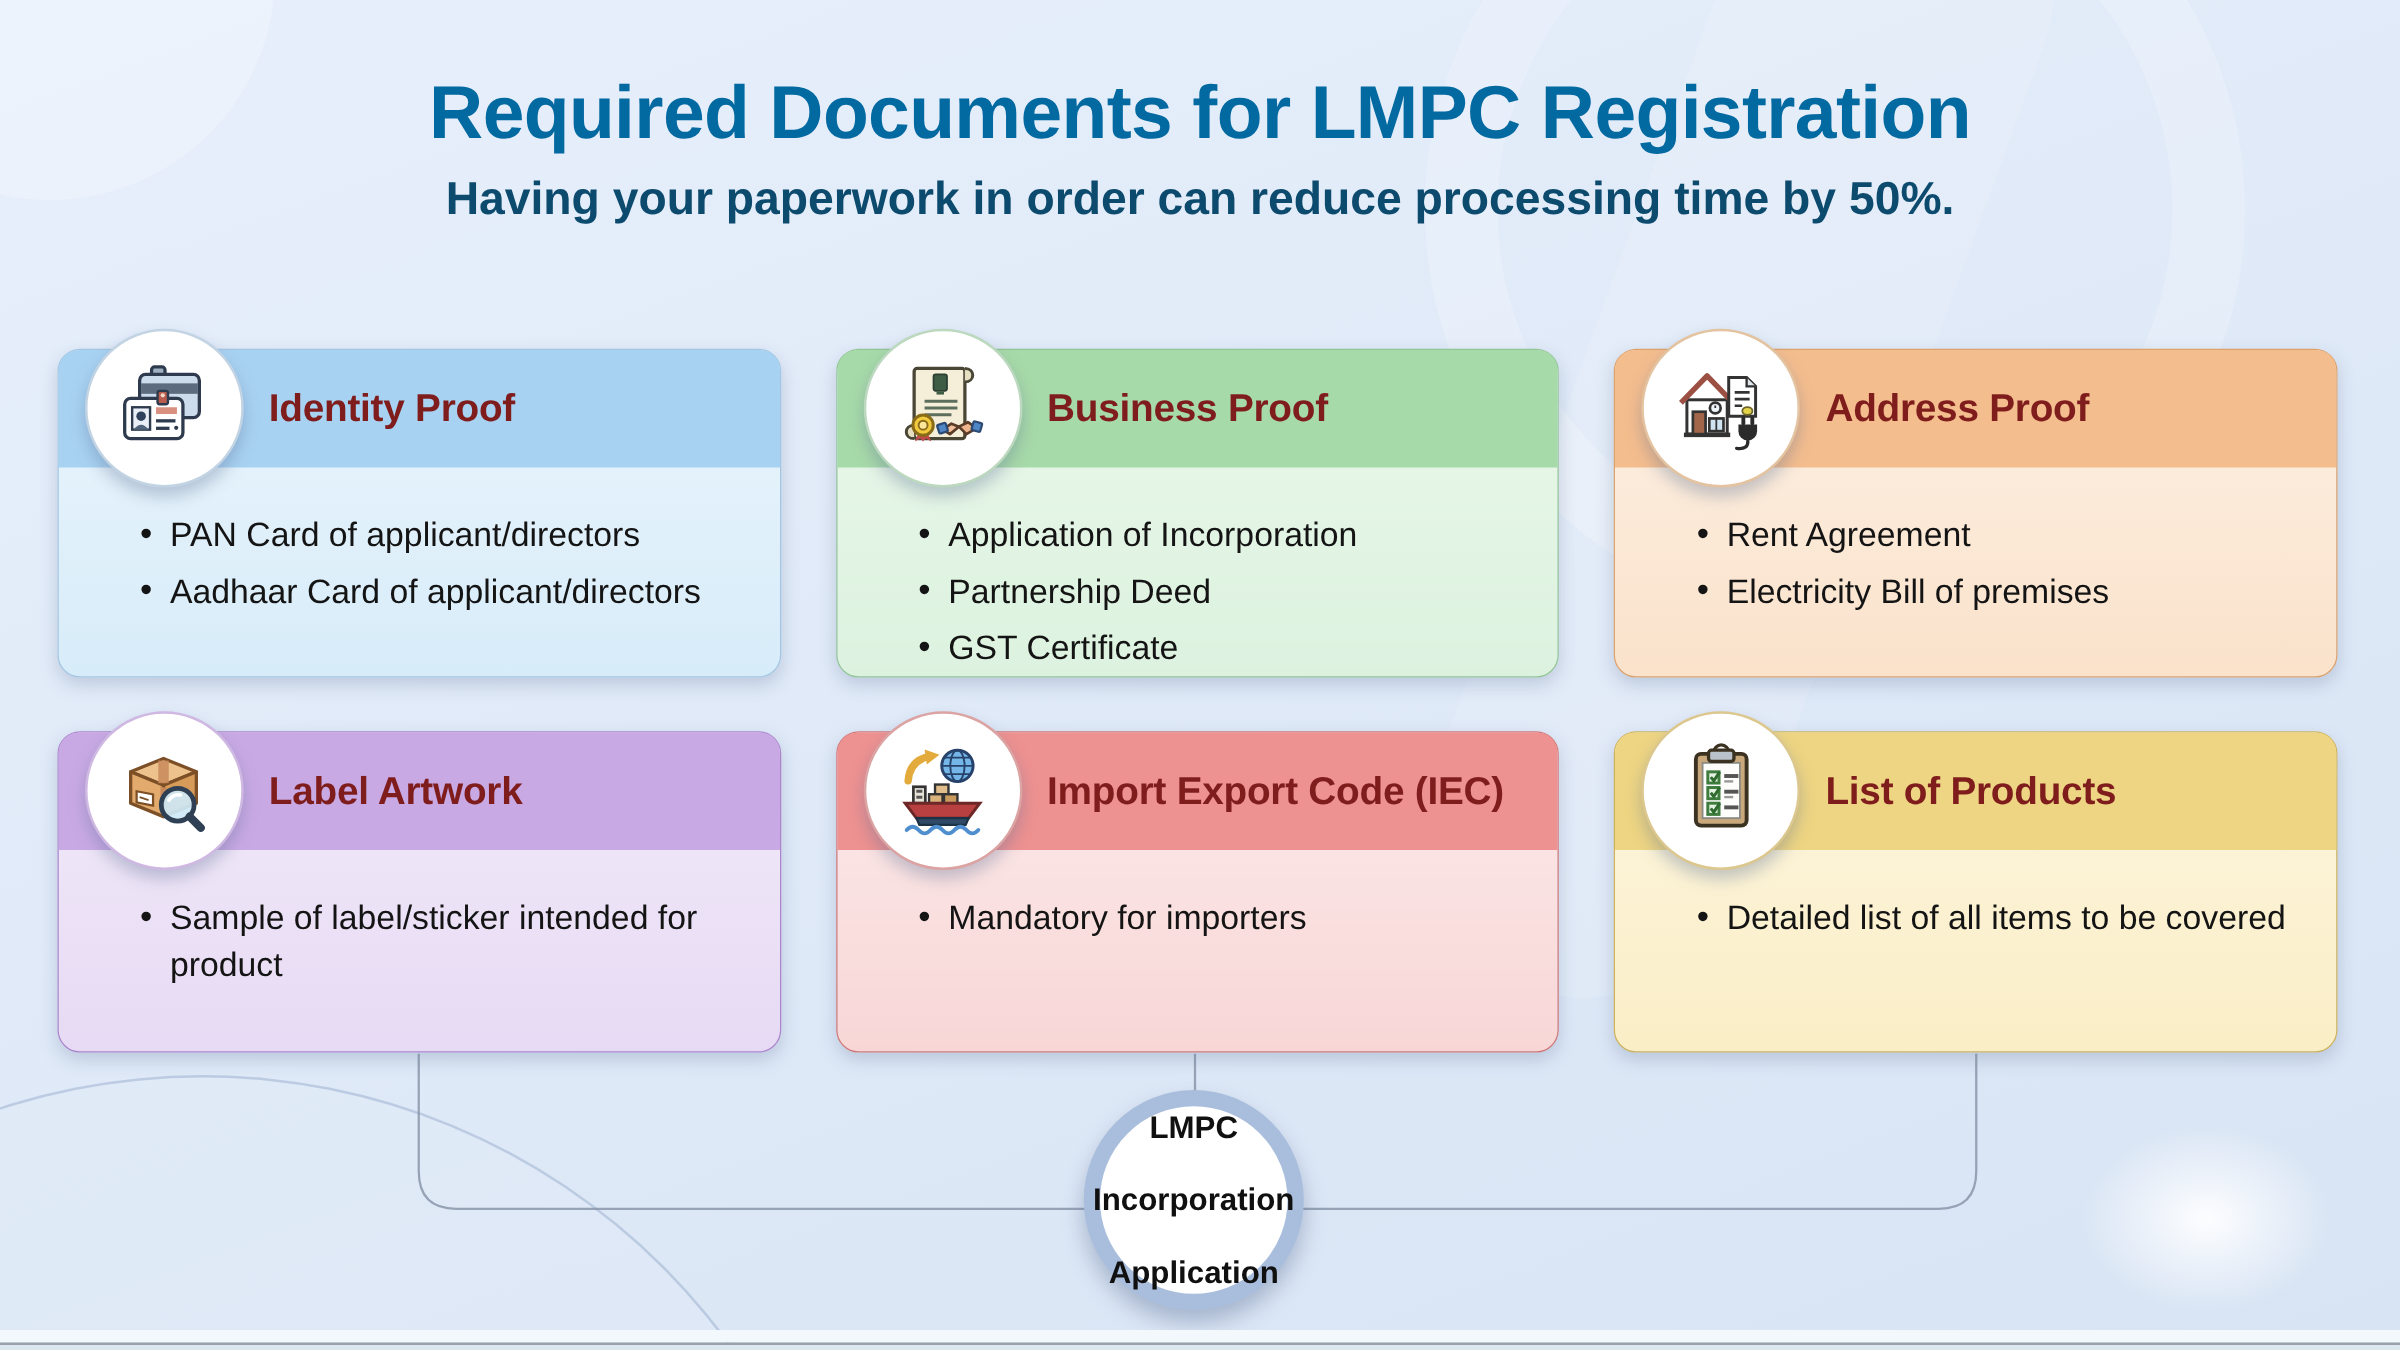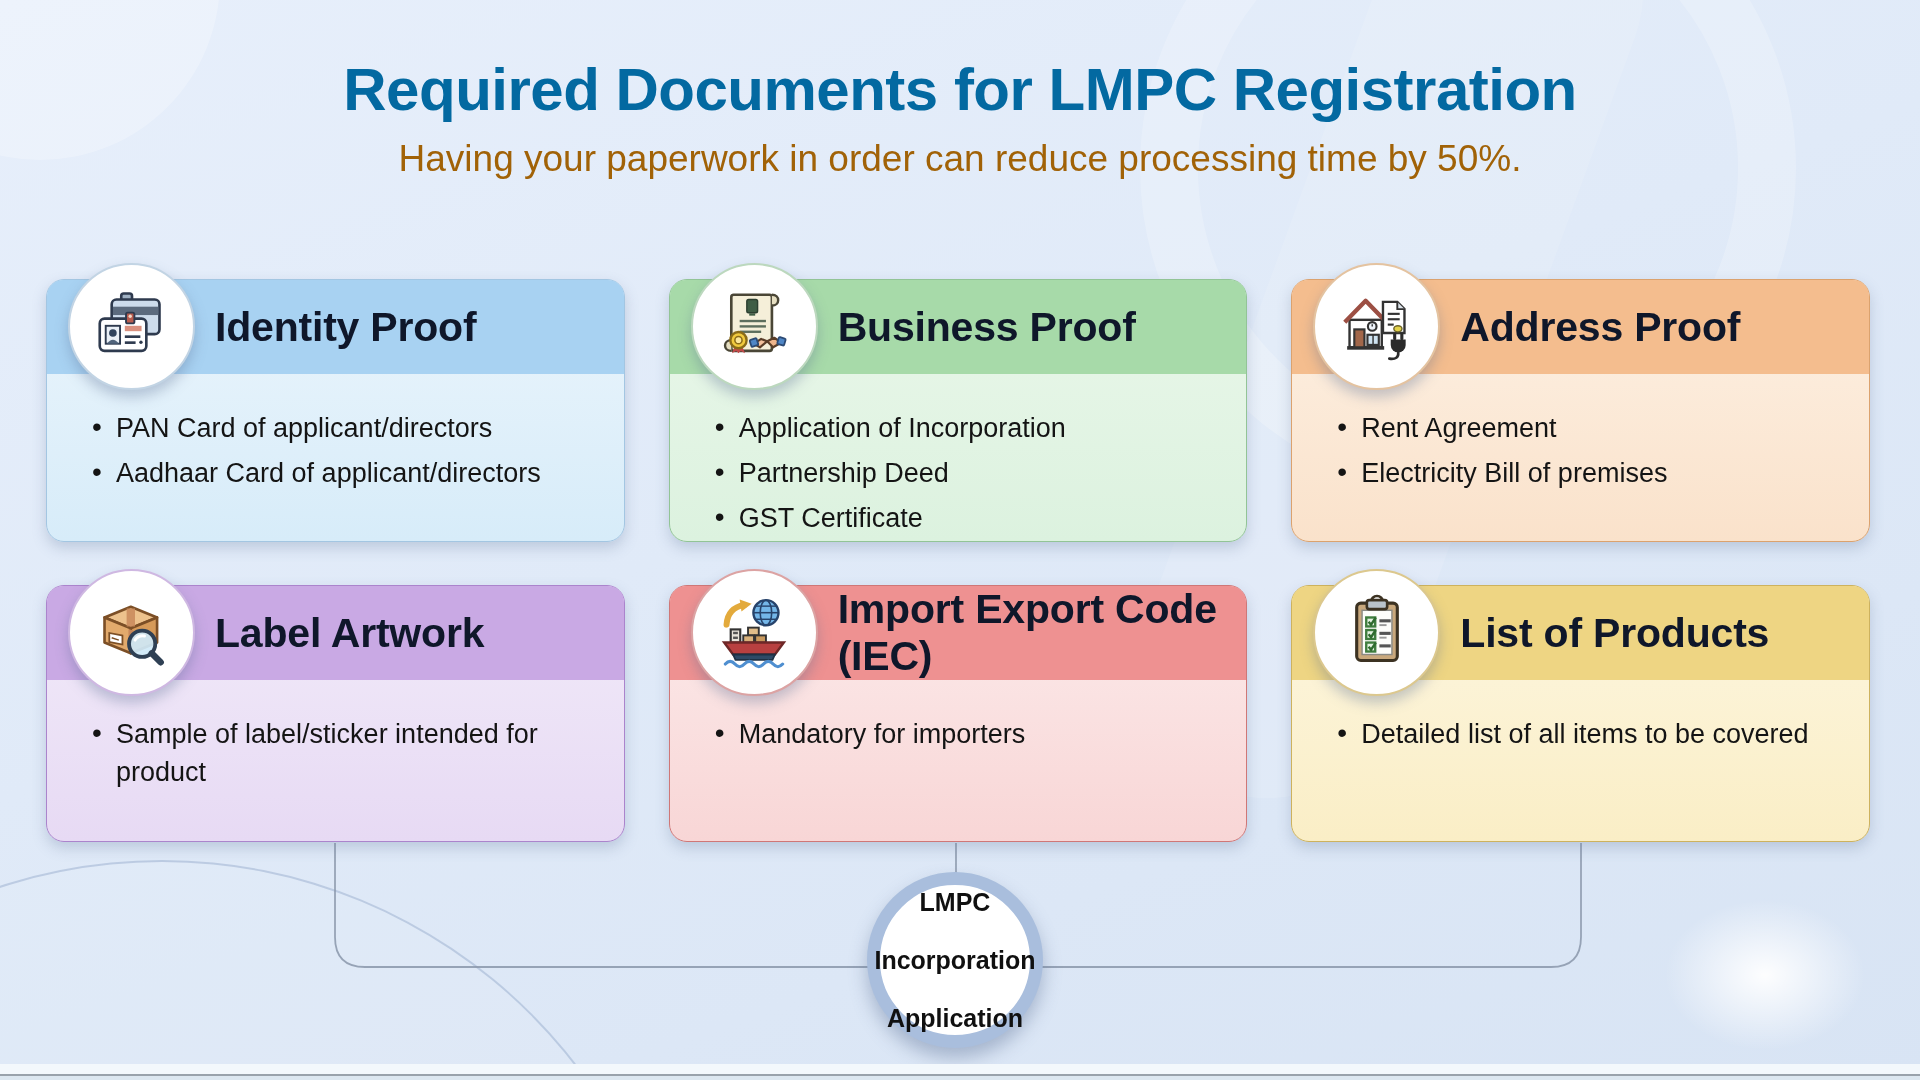--- a/index.html
+++ b/index.html
@@ -17,39 +17,39 @@
   .deco-circle-left{width:1040px;height:1040px;left:-360px;top:860px;border-radius:50%;
     border:2px solid rgba(120,145,185,0.35);background:rgba(255,255,255,0.06);}
   .deco-circle-topleft{width:360px;height:360px;left:-140px;top:-200px;border-radius:50%;
     background:rgba(255,255,255,0.25);}
   .deco-glow{right:55px;bottom:30px;width:200px;height:150px;
     background:radial-gradient(closest-side,rgba(255,255,255,0.95),rgba(255,255,255,0));}
   
   .page-header{position:absolute;top:0;left:0;width:100%;text-align:center;z-index:3;}
   .page-title{margin:56px 0 0;font-size:60px;line-height:1.12;font-weight:800;
     letter-spacing:-0.5px;color:#0369a1;}
-  .page-subtitle{margin:15px 0 0;font-size:37px;font-weight:400;color:#a16207;}
+  .page-subtitle{margin:15px 0 0;font-size:37px;font-weight:700;color:#0c4a6e;}
   
   .cards-grid{position:absolute;left:46px;top:279px;width:1824px;z-index:4;
     display:grid;grid-template-columns:repeat(3,1fr);grid-template-rows:263px 257px;
     column-gap:44px;row-gap:43px;}
   .card{position:relative;border-radius:18px;
     border:1.5px solid var(--border,#aaa);
     background:linear-gradient(180deg,var(--body1,#fff),var(--body2,#eee));
     box-shadow:0 6px 14px rgba(105,125,160,0.30);}
   .card-header{height:94px;border-radius:16px 16px 0 0;background:var(--header,#ccc);
     display:flex;align-items:center;padding-left:168px;box-sizing:border-box;}
-  .card-title{margin:0;font-size:41px;font-weight:700;color:#0f172a;letter-spacing:-0.2px;}
+  .card-title{margin:0;font-size:31px;font-weight:700;color:#7f1d1d;letter-spacing:-0.2px;}
   .icon-circle{position:absolute;left:21px;top:-17px;width:127px;height:127px;border-radius:50%;
     background:#ffffff;border:2px solid var(--ring,#ccc);box-sizing:border-box;
     box-shadow:0 7px 13px rgba(90,110,145,0.35);
     display:flex;align-items:center;justify-content:center;z-index:2;}
   .icon-holder{width:86px;height:86px;display:block;}
   .icon-holder svg{width:86px;height:86px;display:block;}
-  .card-bullets{margin:0;padding:35px 28px 0 44px;list-style:none;}
+  .card-bullets{margin:0;padding:35px 28px 0 64px;list-style:none;}
   .card-bullets li{position:relative;padding-left:25px;font-size:27px;line-height:38px;
     margin-bottom:7px;color:#141414;}
   .card-bullets li::before{content:"•";position:absolute;left:1px;top:-1px;font-size:28px;color:#141414;}
   
   .connector-svg{position:absolute;left:0;top:0;z-index:2;pointer-events:none;}
   .center-node{position:absolute;left:867px;top:872px;width:176px;height:176px;border-radius:50%;
     box-sizing:border-box;background:#ffffff;border:13px solid #a9bedd;z-index:5;
     box-shadow:0 10px 18px rgba(100,120,155,0.45);
     display:flex;flex-direction:column;align-items:center;justify-content:center;text-align:center;}
   .center-node span{font-size:25px;font-weight:700;line-height:31px;color:#101010;display:block;}

